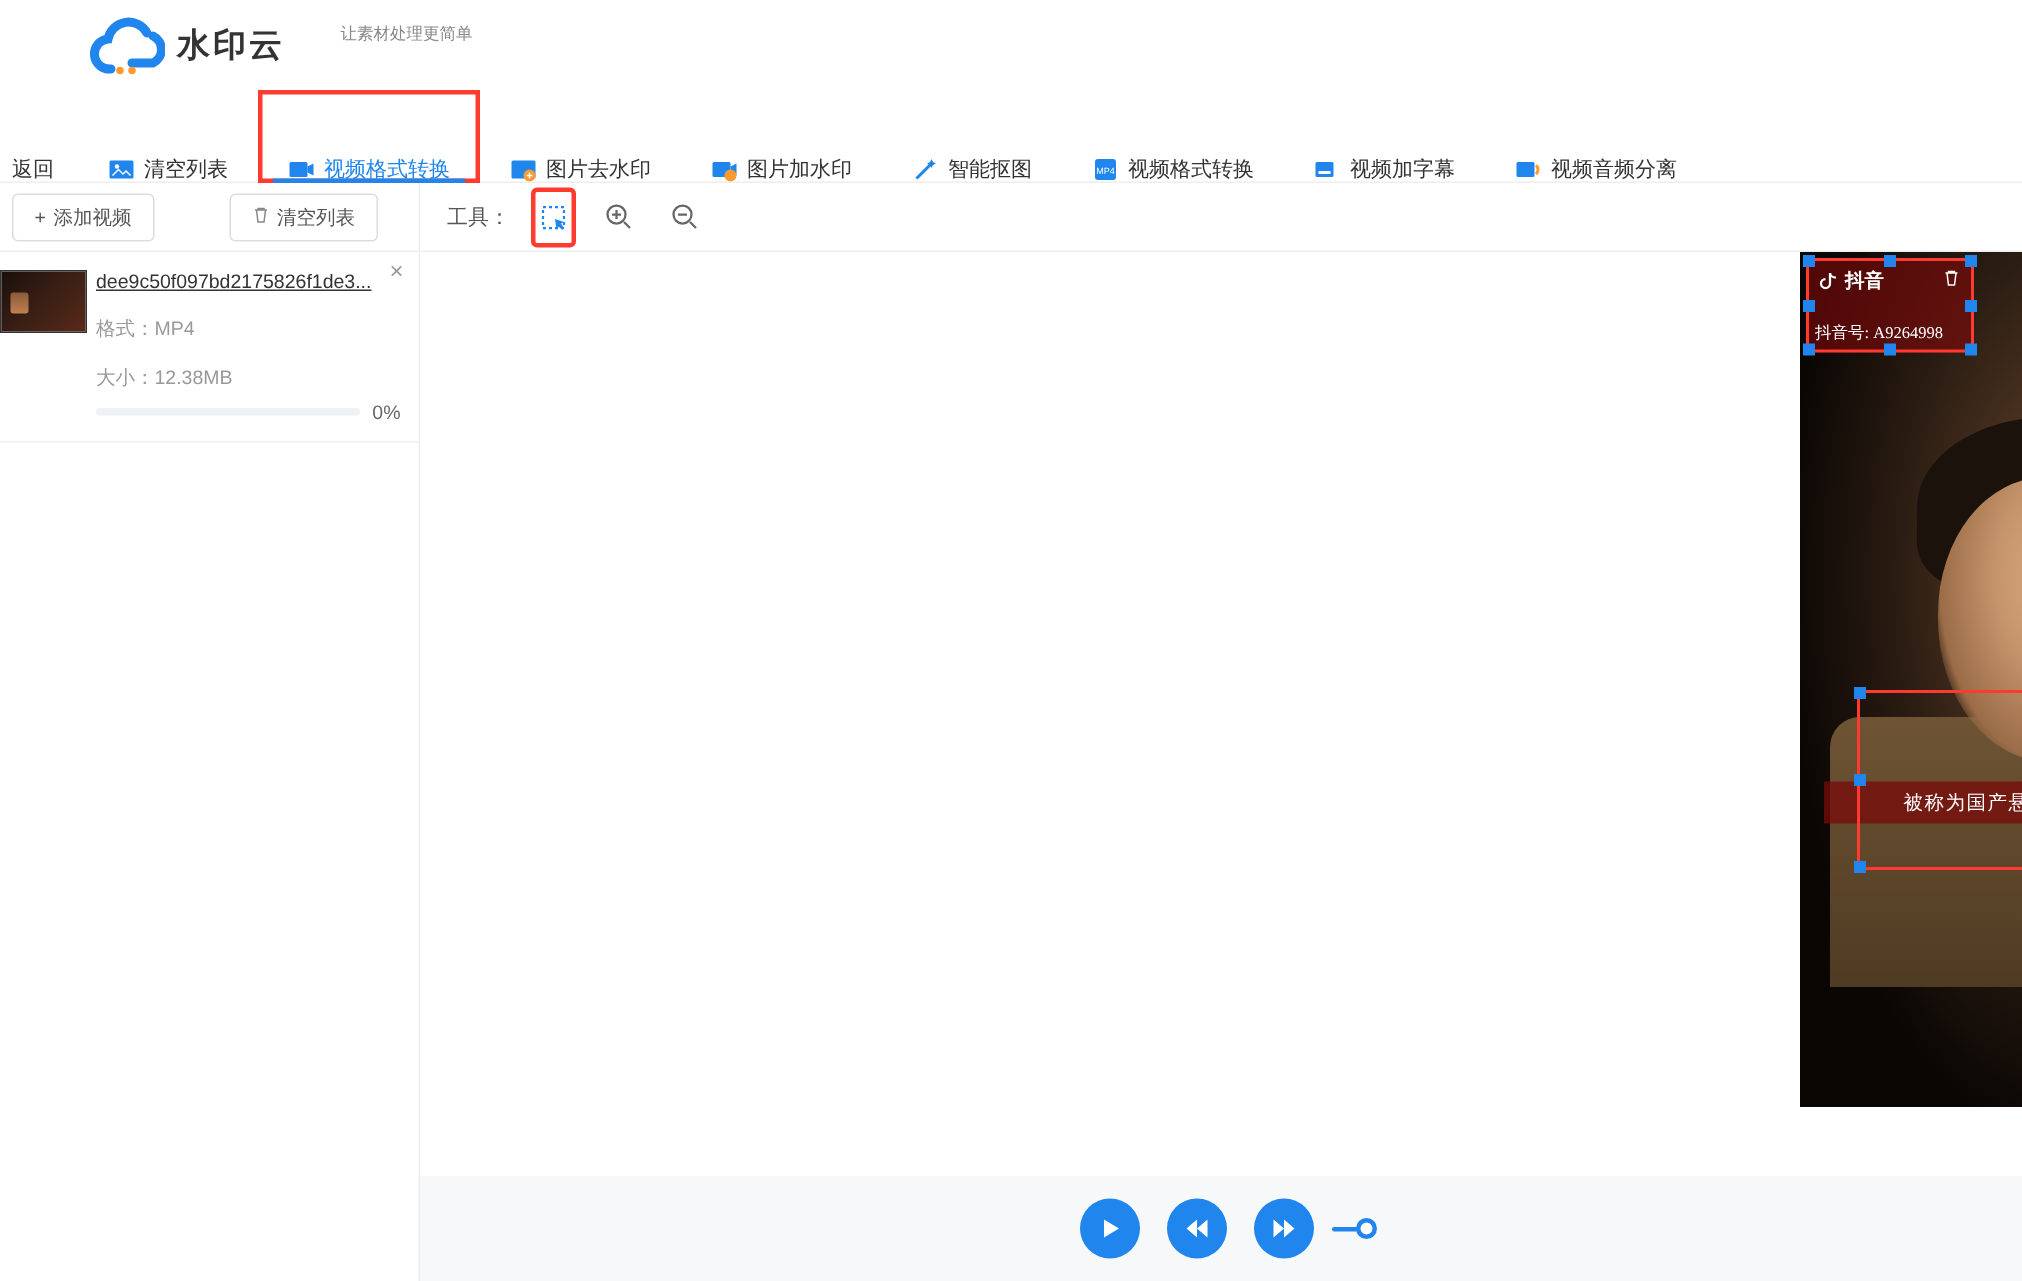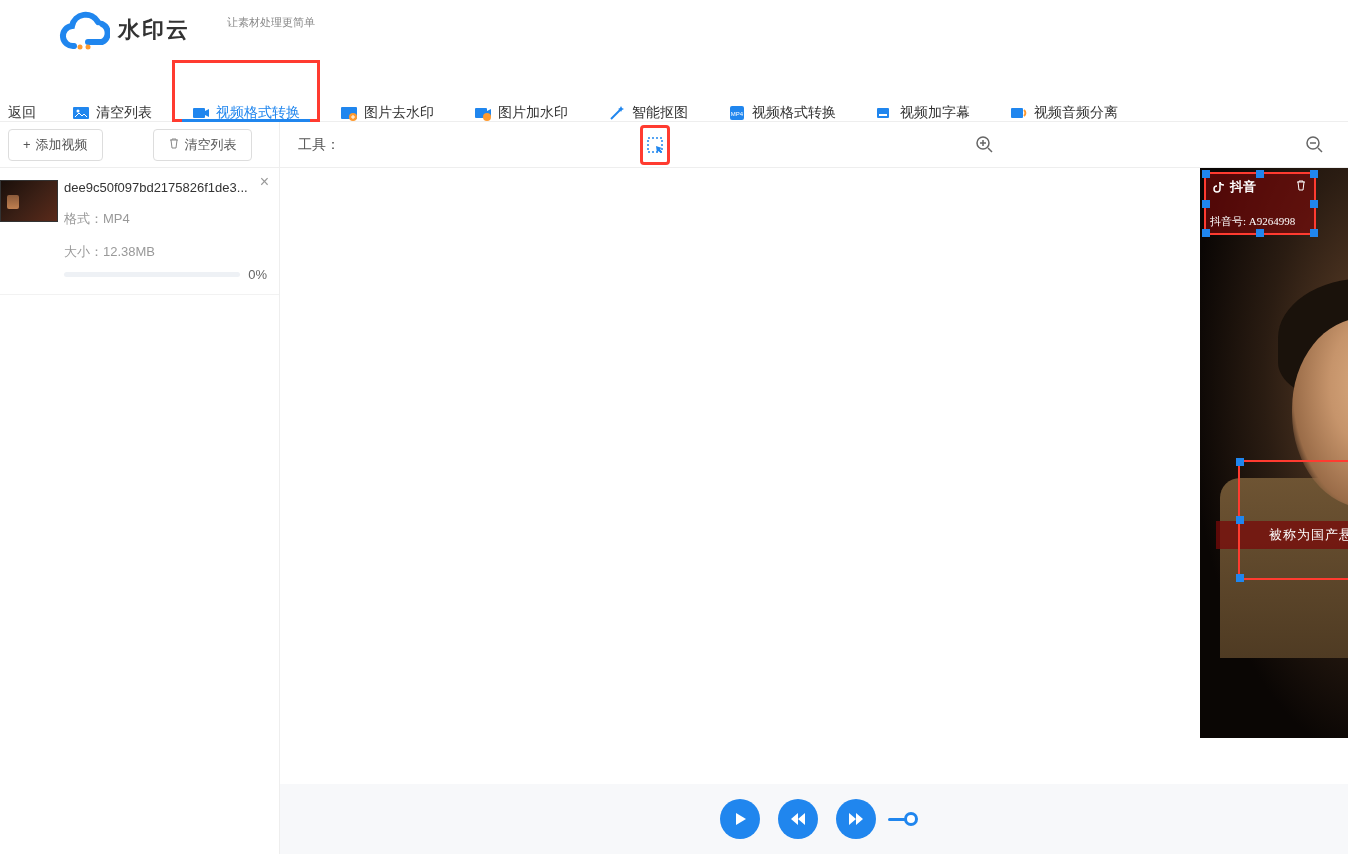--- a/index.html
+++ b/index.html
@@ -23,28 +23,28 @@
 .body { display: flex; height: calc(854px - 122px); }
 .sidebar { width: 280px; border-right: 1px solid #eee; display:flex; flex-direction:column; }
 .side-actions { height: 46px; border-bottom: 1px solid #eee; display:flex; align-items:center; padding: 0 8px; gap: 50px; }
 .pill-btn { border: 1px solid #ddd; background:#fff; border-radius: 4px; padding: 6px 14px; font-size: 13px; color:#555; display:flex; align-items:center; gap:5px; cursor:pointer;}
 
 .video-list { flex:1; overflow:auto; }
 .video-item { position:relative; padding: 12px 12px 12px 64px; border-bottom: 1px solid #f2f2f2; }
 .video-thumb { position:absolute; left: 0; top: 12px; width: 58px; height: 42px; background: linear-gradient(135deg,#1a0f0a,#3a1f15,#5a2a1a); border:1px solid #333;}
 .video-thumb::after{content:'';position:absolute;left:6px;top:14px;width:12px;height:14px;background:linear-gradient(#8b5a3a,#c08050);border-radius:2px;}
 .video-item .close { position:absolute; top: 6px; right: 10px; font-size: 16px; color:#999; cursor:pointer; line-height:1;}
-.video-name { font-size: 13px; color:#333; white-space:nowrap; overflow:hidden; text-overflow:ellipsis;}
+.video-name { font-size: 13px; color:#333; white-space:nowrap; overflow:hidden; text-overflow:ellipsis;text-decoration:underline;}
 .video-meta { font-size: 13px; color:#999; margin-top: 15px;}
 .progress-row { display:flex; align-items:center; gap:8px; margin-top: 6px;}
 .progress-bar { flex:1; height: 5px; background:#eef1f5; border-radius:3px;}
 .progress-pct { font-size: 13px; color:#666;}
 
 .main { flex:1; display:flex; flex-direction:column; }
-.toolbar { height: 46px; border-bottom: 1px solid #eee; display:flex; align-items:center; padding: 0 18px; gap: 14px; color:#555;justify-content:space-between;}
+.toolbar { height: 46px; border-bottom: 1px solid #eee; display:flex; align-items:center; padding: 0 18px; gap: 14px; color:#555;}
 .tool-btn { width: 30px; height: 30px; display:flex; align-items:center; justify-content:center; border-radius:4px; cursor:pointer; color:#666;}
 .tool-btn.selected { color:#2086ee; }
 .tool-highlight { display:flex; align-items:center; justify-content:center; width:30px; height:40px; border:3px solid #ff3b30; border-radius:4px; }
 
 .canvas { flex:1; position:relative; background:#fff; }
 .player-bar { height: 70px; background:#f7f8fa; display:flex; align-items:center; gap: 18px; padding-left: 440px;}
 .round-btn { width:40px; height:40px; border-radius:50%; background:#2086ee; display:flex; align-items:center; justify-content:center; cursor:pointer;}
 .round-btn svg { fill:#fff; }
 .slider { display:flex; align-items:center; position:relative;}
 .slider-thumb { width:14px; height:14px; border-radius:50%; border:3px solid #2086ee; background:#fff; margin-left: 10px;}

